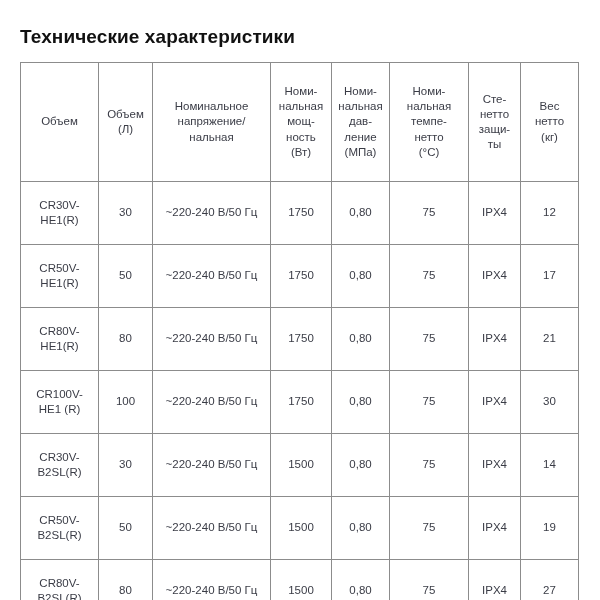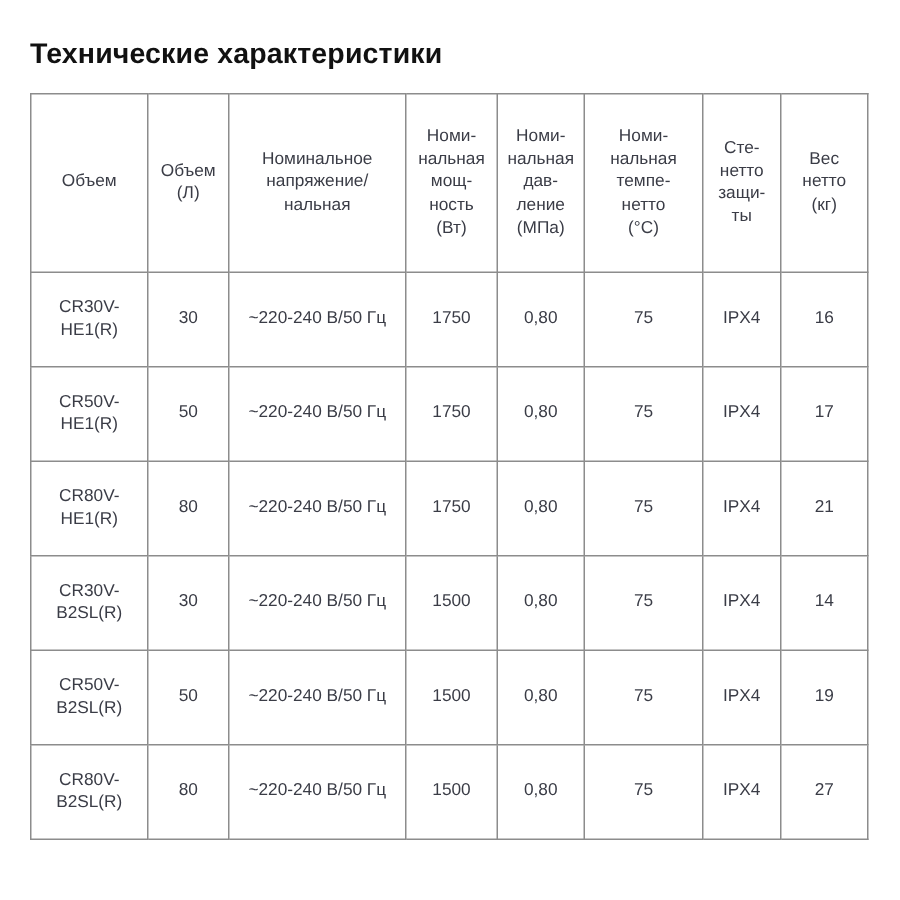--- a/index.html
+++ b/index.html
@@ -147,21 +147,21 @@
           <td>
             <span class="cell-line">CR30V-</span>
             <span class="cell-line">HE1(R)</span>
           </td>
           <td>30</td>
           <td>~220-240 В/50 Гц</td>
           <td>1750</td>
           <td>0,80</td>
           <td>75</td>
           <td>IPX4</td>
-          <td>16</td>
+          <td>12</td>
         </tr>
         <tr>
           <td>
             <span class="cell-line">CR50V-</span>
             <span class="cell-line">HE1(R)</span>
           </td>
           <td>50</td>
           <td>~220-240 В/50 Гц</td>
           <td>1750</td>
           <td>0,80</td>
@@ -177,20 +177,33 @@
           <td>80</td>
           <td>~220-240 В/50 Гц</td>
           <td>1750</td>
           <td>0,80</td>
           <td>75</td>
           <td>IPX4</td>
           <td>21</td>
         </tr>
         <tr>
           <td>
+            <span class="cell-line">CR100V-</span>
+            <span class="cell-line">HE1 (R)</span>
+          </td>
+          <td>100</td>
+          <td>~220-240 В/50 Гц</td>
+          <td>1750</td>
+          <td>0,80</td>
+          <td>75</td>
+          <td>IPX4</td>
+          <td>30</td>
+        </tr>
+        <tr>
+          <td>
             <span class="cell-line">CR30V-</span>
             <span class="cell-line">B2SL(R)</span>
           </td>
           <td>30</td>
           <td>~220-240 В/50 Гц</td>
           <td>1500</td>
           <td>0,80</td>
           <td>75</td>
           <td>IPX4</td>
           <td>14</td>

